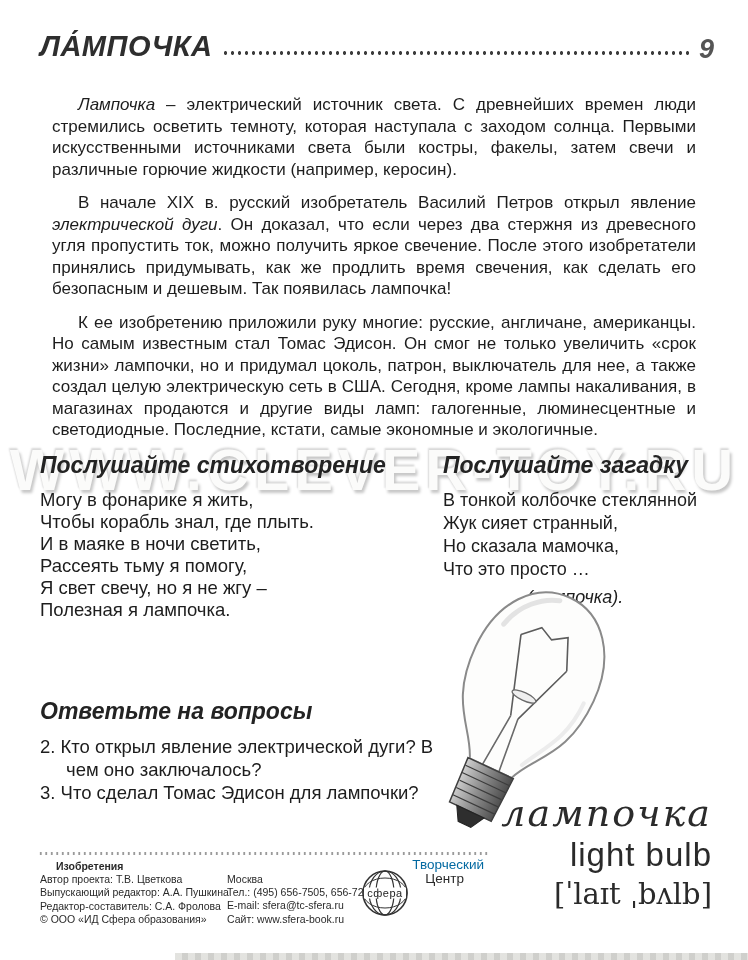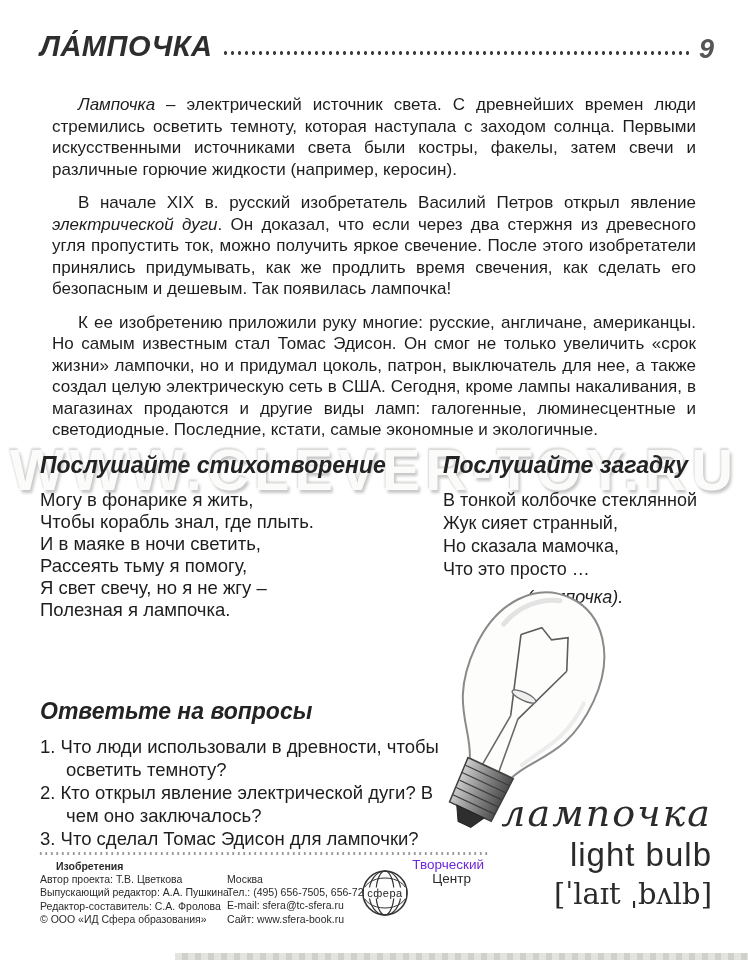--- a/index.html
+++ b/index.html
@@ -43,22 +43,22 @@
   .vocab .ipa{font-family:"DejaVu Serif",serif;font-size:29px;line-height:38px;color:#2a2a2a;}
   
   .sep{position:absolute;left:38px;top:851px;width:450px;height:5px;z-index:1;
      background-image:radial-gradient(circle,#9a9a9a 1.1px,transparent 1.3px);
      background-size:5.5px 5px;background-repeat:repeat-x;background-position:0 50%;}
   .footer{position:absolute;left:40px;top:860px;width:480px;z-index:1;font-size:10.5px;line-height:13.2px;color:#2a2a2a;}
   .fcolA{position:absolute;left:0;top:0;width:190px;}
   .fcolB{position:absolute;left:187px;top:13px;width:170px;}
   .fseries{font-weight:bold;margin-left:16px;}
   .flogo{position:absolute;left:318px;top:-4px;width:126px;height:78px;}
-  .flogo .l1{position:absolute;right:0;top:2px;font-size:13.5px;color:#6d28d9;}
-  .flogo .l2{position:absolute;right:13px;top:16px;font-size:13.5px;color:#2a2a2a;text-align:right;}
+  .flogo .l1{position:absolute;right:0;top:2px;font-size:13.5px;color:#0369a1;}
+  .flogo .l2{position:absolute;right:20px;top:16px;font-size:13.5px;color:#2a2a2a;text-align:right;}
   .flogo svg{position:absolute;left:2px;top:12px;}
   .strip{position:absolute;left:175px;top:953px;width:573px;height:7px;z-index:1;
      background:repeating-linear-gradient(90deg,#dededa 0 7px,#c7c7c3 7px 13px);opacity:.85;}
 </style>
 </head>
 <body>
 
 <div class="page">
 
   <div class="watermark">WWW.CLEVER-TOY.RU</div>
@@ -89,21 +89,20 @@
     <div class="h">Послушайте загадку</div>
     <div class="ln">В тонкой колбочке стеклянной</div>
     <div class="ln">Жук сияет странный,</div>
     <div class="ln">Но сказала мамочка,</div>
     <div class="ln">Что это просто …</div>
     <div class="answer">(лампочка).</div>
   </div>
 
   <div class="questions">
     <div class="h">Ответьте на вопросы</div>
-    <div class="q"><span>1.</span> <span>Что люди использовали в древности, чтобы осветить темноту?</span></div>
     <div class="q"><span>2.</span> <span>Кто открыл явление электрической дуги? В чем оно заключалось?</span></div>
     <div class="q"><span>3.</span> <span>Что сделал Томас Эдисон для лампочки?</span></div>
   </div>
 
   <div class="bulb">
     <svg width="175" height="262" viewBox="0 0 170 262">
       <defs>
         <linearGradient id="baseGr" x1="0" y1="0" x2="1" y2="0">
           <stop offset="0" stop-color="#cfcfcf"></stop>
             <stop offset="0.45" stop-color="#8f8f8f"></stop>

